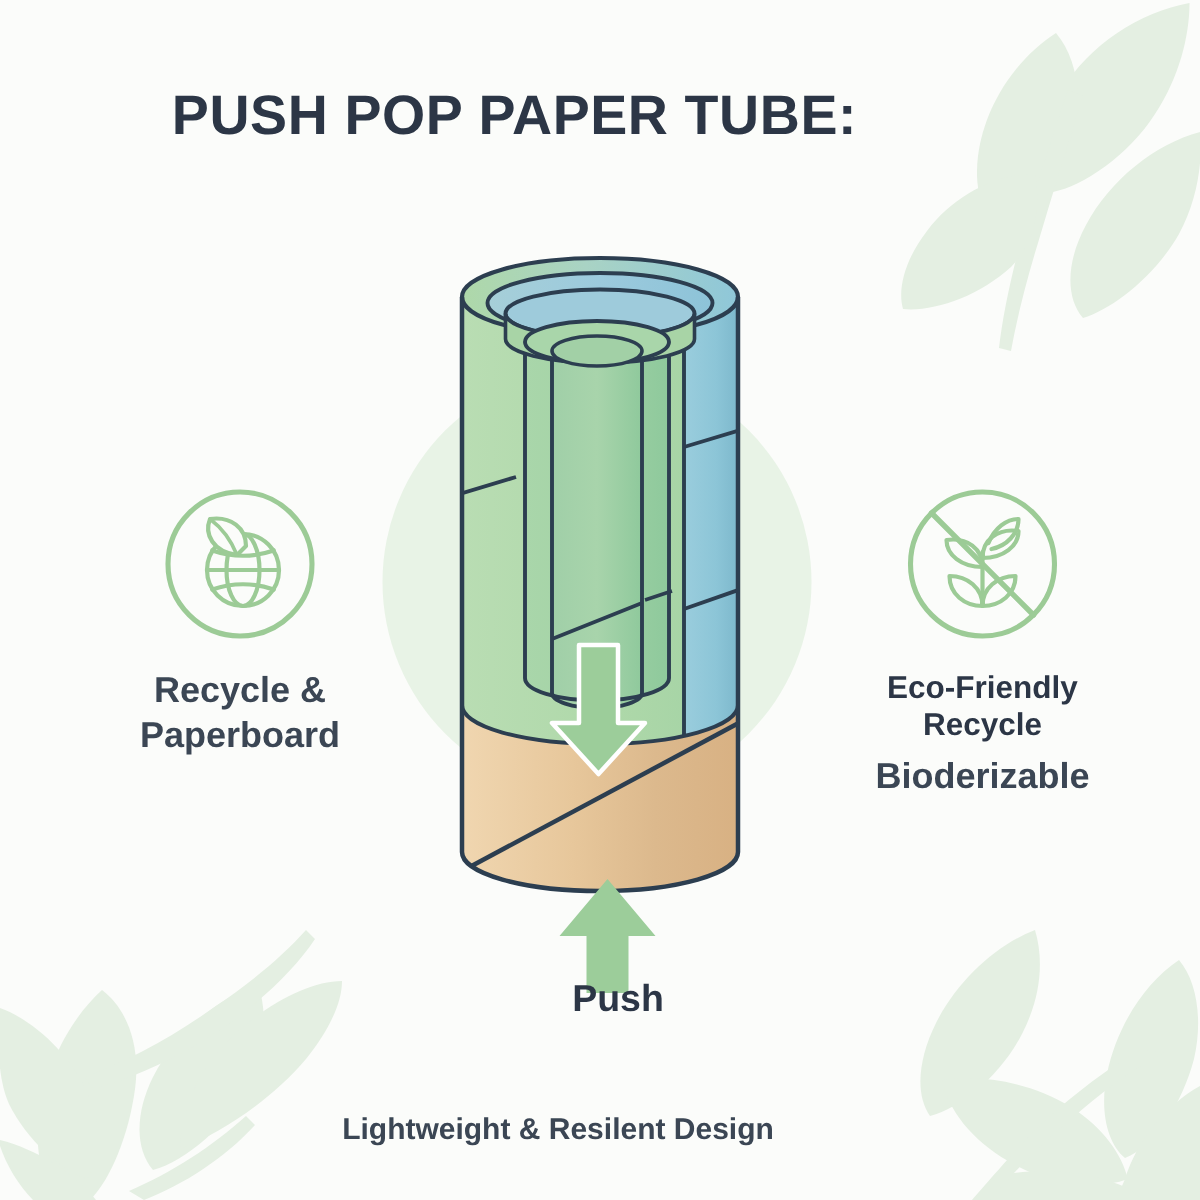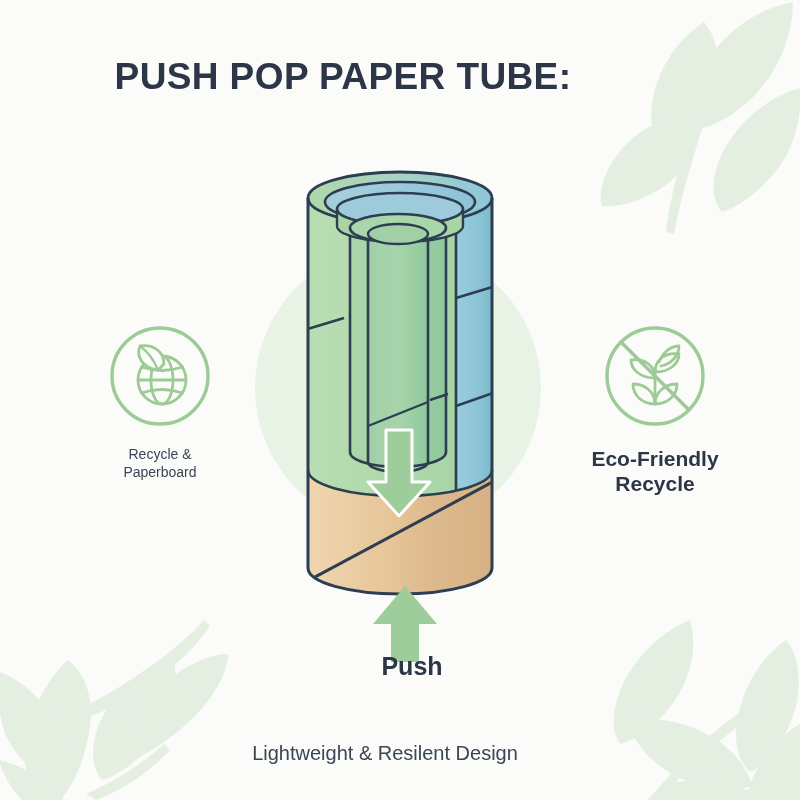--- a/index.html
+++ b/index.html
@@ -80,22 +80,22 @@
   }
   .feature-title {
     font-size: 21px;
     font-weight: 700;
     line-height: 1.2;
     color: #2c3646;
     margin: 0;
     white-space: pre-line;
   }
   .feature-sub {
-    font-size: 14px;
-    font-weight: 400;
+    font-size: 24px;
+    font-weight: 700;
     line-height: 1.25;
     color: #3b4654;
     margin-top: 7px;
     white-space: pre-line;
   }
 
   
   .push-label {
     position: absolute;
     left: 12px;
@@ -104,27 +104,27 @@
     z-index: 6;
     text-align: center;
     font-size: 25px;
     font-weight: 700;
     color: #2c3646;
   }
 
   
   .footer {
     position: absolute;
-    left: 13px;
+    left: 0;
     top: 742px;
     width: 744px;
     z-index: 6;
     text-align: center;
     font-size: 20px;
-    font-weight: 400;
+    font-weight: 700;
     color: #3b4654;
   }
 </style>
 </head>
 <body>
 
 <div id="stage">
 
   <svg class="bg-layer" viewBox="0 0 800 800" xmlns="http://www.w3.org/2000/svg">
     <rect x="0" y="0" width="800" height="800" fill="#fbfcfa"></rect>
@@ -304,19 +304,20 @@
         <path d="M54 56 C40 56 30 48 30 38 C44 36 54 44 54 56 Z"></path>
         <path d="M54 50 C68 50 78 42 78 32 C64 30 54 38 54 50 Z"></path>
         <path d="M58 40 C62 30 70 24 78 24 C78 34 70 42 60 44"></path>
         <path d="M32 62 C32 74 42 82 54 82 C54 70 44 62 32 62 Z"></path>
         <path d="M76 62 C76 74 66 82 54 82 C54 70 64 62 76 62 Z"></path>
       </g>
       <line x1="20" y1="20" x2="88" y2="88" stroke="#9ccb96" stroke-width="3.6" stroke-linecap="round"></line>
     </svg>
     <div class="feature-title">Eco-Friendly
 Recycle</div>
+    <div class="feature-sub">Bioderizable</div>
   </div>
 
   <div class="push-label">Push</div>
 
   <div class="footer">Lightweight &amp; Resilent Design</div>
 
 </div>
 
 </body></html>

